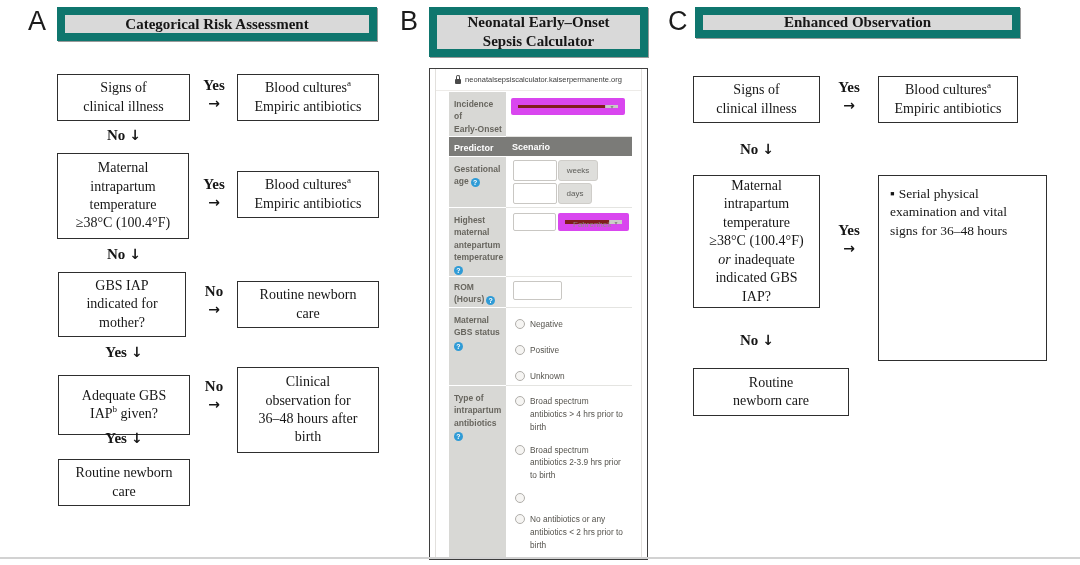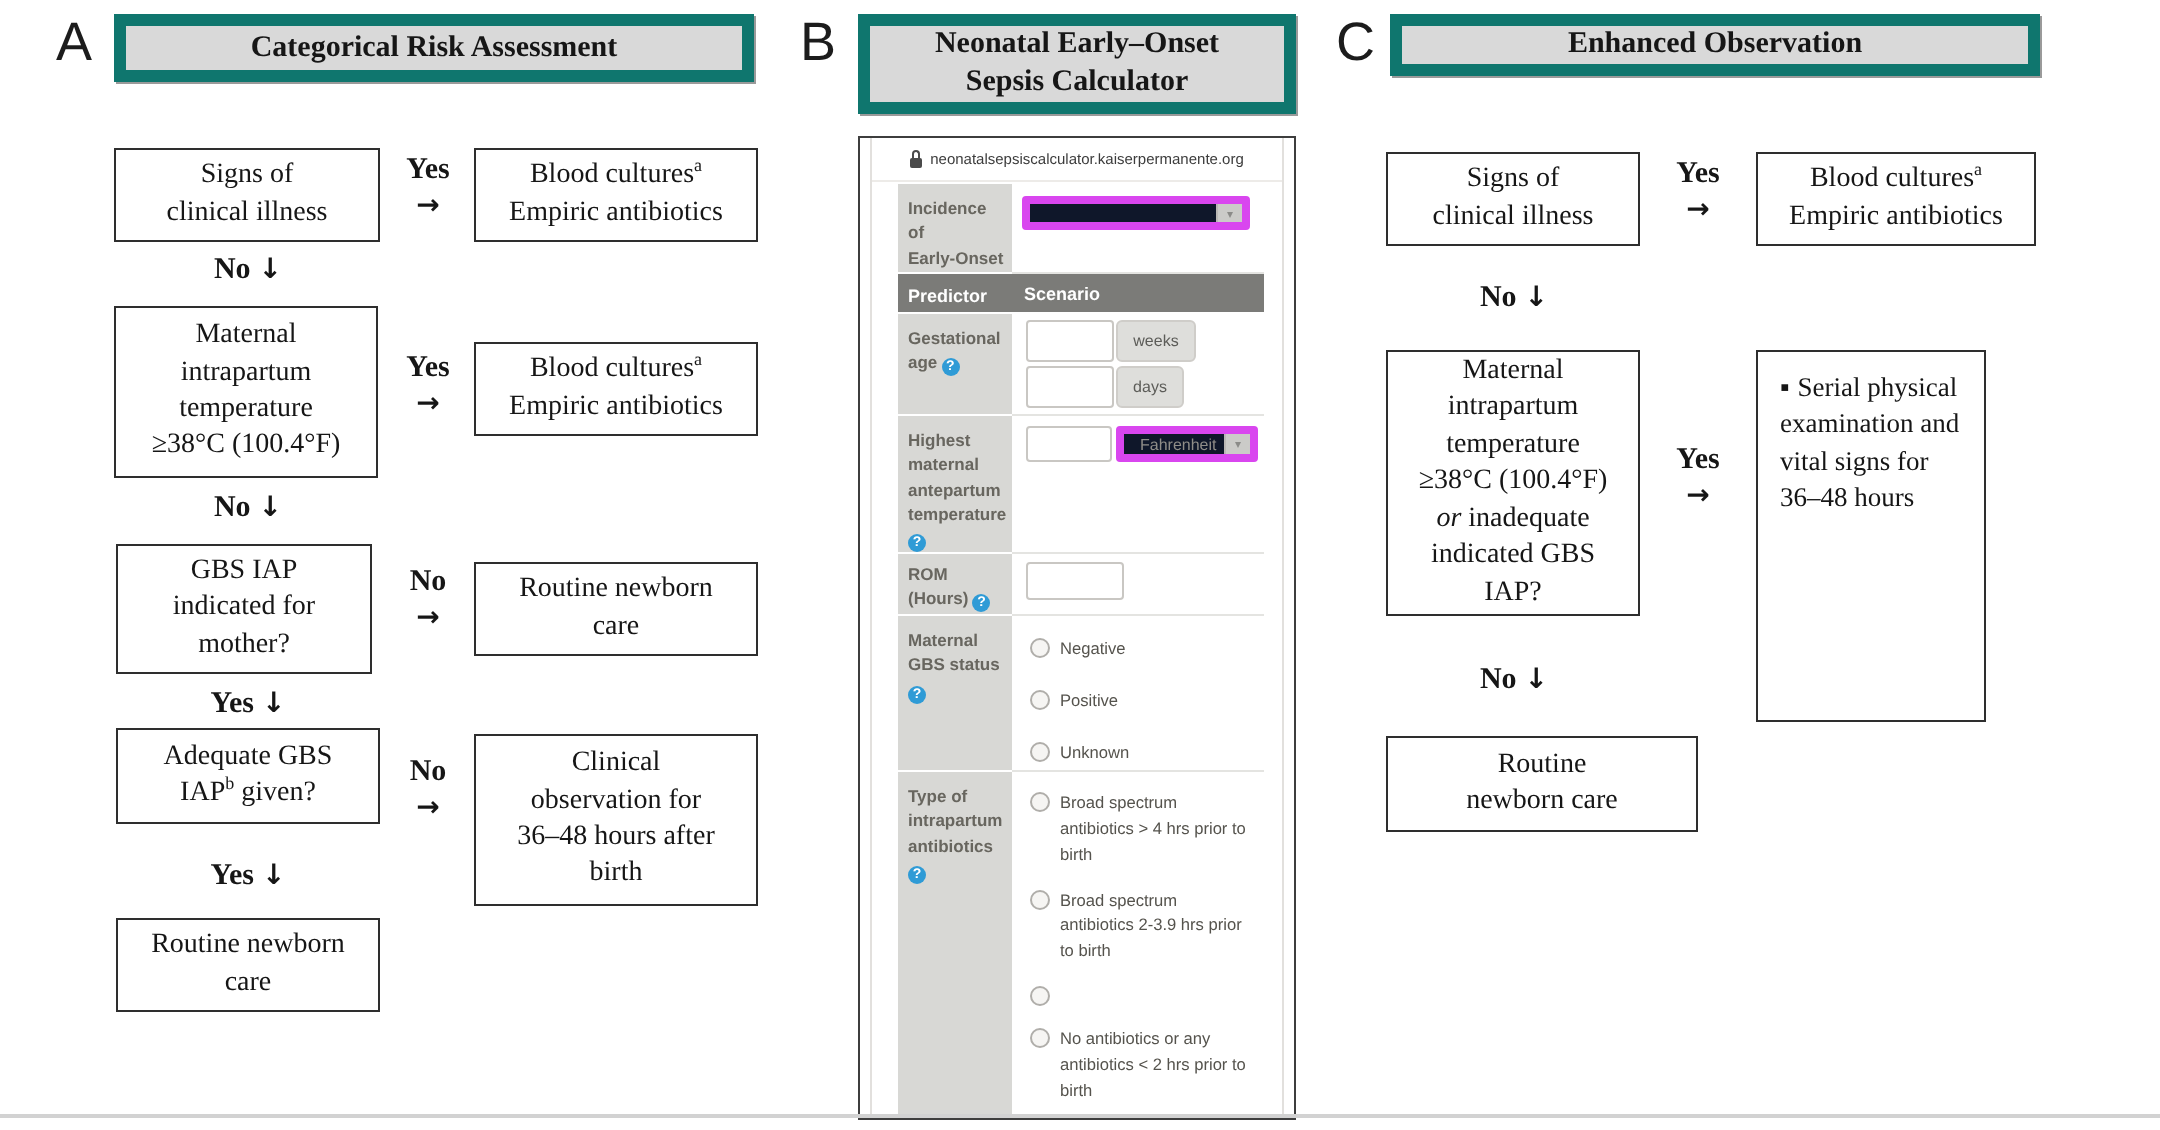--- a/index.html
+++ b/index.html
@@ -1,20 +1,20 @@
 <!DOCTYPE html>
 <html><head>
 <meta charset="utf-8">
 <style>
   html,body{margin:0;padding:0}
   body{width:1080px;height:565px;position:relative;background:#fff;overflow:hidden;
        font-family:"Liberation Serif",serif;color:#161616}
   .abs{position:absolute}
   .plabel{font-family:"Liberation Sans",sans-serif;font-size:27px;color:#1c1c1c}
-  .hdr{background:#d9d9d9;border:6px solid #0f766e;display:flex;flex-direction:column;
+  .hdr{background:#d9d9d9;border:8px solid #0f766e;display:flex;flex-direction:column;
        align-items:center;justify-content:center;font-weight:bold;font-size:15px;
        line-height:1.25;box-sizing:border-box;box-shadow:1px 1px 0 #9a9a9a}
   .fbox{background:#fff;border:1.5px solid #2e2e2e;display:flex;flex-direction:column;
         align-items:center;justify-content:center;text-align:center;font-size:14px;
         line-height:1.32;box-sizing:border-box}
   .fbox sup{font-size:9px;line-height:0}
   .connh{text-align:center;font-weight:bold;font-size:15px;line-height:1.25}
   .connh .ar,.connv .ar{font-family:"DejaVu Sans",sans-serif;font-weight:bold;font-size:14px}
   .connv{text-align:center;font-weight:bold;font-size:15px}
   .connv .ar{margin-left:4px}
@@ -32,22 +32,22 @@
   .pc{width:57px;box-sizing:border-box;background:#d8d8d5;border-bottom:1px solid #fff;
       padding:6px 3px 0 5px;font-size:8.5px;font-weight:bold;color:#68665f;line-height:1.45}
   .sc{width:126px;box-sizing:border-box;background:#fff;border-bottom:1px solid #e4e4e1;position:relative}
   .thead .pc,.thead .sc{background:#7b7b78;color:#fff;border-bottom:1px solid #fff;
       font-size:9px;padding-top:5px;font-weight:bold;height:20px}
   .info{display:inline-block;width:9px;height:9px;border-radius:50%;background:#2f9bd6;color:#fff;
         font-size:7px;line-height:9px;text-align:center;font-weight:bold;margin-left:2px;vertical-align:-1px}
   .inp{position:absolute;background:#fff;border:1px solid #c9c7c3;border-radius:2px;box-sizing:border-box}
   .unitbox{position:absolute;background:#dededb;border:1px solid #cfcdc9;border-radius:3px;
            color:#5c5c58;font-size:8px;display:flex;align-items:center;justify-content:center;box-sizing:border-box}
-  .ddl{position:absolute;background:#0f172a;border:4px solid #d946ef;border-radius:2px;
-       box-sizing:border-box;color:#8f8d88;font-size:8px;display:flex;align-items:center;padding-left:8px}
+  .ddl{position:absolute;background:#7f1d1d;border:7px solid #d946ef;border-radius:2px;
+       box-sizing:border-box;color:#8f8d88;font-size:8px;display:flex;padding-left:8px}
   .dbtn{position:absolute;right:0;top:0;bottom:0;width:12px;background:#cbcbc8;border-left:1px solid #bab8b5;
         color:#8b8b88;font-size:6px;display:flex;align-items:center;justify-content:center}
   .rgroup{position:absolute;left:9px;display:flex;flex-direction:column}
   .ropt{display:flex;gap:5px;align-items:flex-start;font-size:8.3px;color:#55534d;line-height:1.55}
   .radio{width:8px;height:8px;border-radius:50%;border:1px solid #b0aeaa;background:#f6f5f3;
          flex:none;margin-top:1px;box-sizing:content-box}
   
   .bullets{align-items:flex-start;justify-content:flex-start;text-align:left;font-size:13.5px;
            line-height:1.36;padding:9px 9px 0 11px}
   .bitem .bu{margin-right:4px}
@@ -108,21 +108,21 @@
 </div>
 <div class="abs fbox" style="left:237px;top:281px;width:142px;height:47px">
   <div>Routine newborn</div>
   <div>care</div>
 </div>
 
 <div class="abs connv" style="left:93px;top:344px;width:62px">
   <span>Yes</span><span class="ar">↓</span>
 </div>
 
-<div class="abs fbox" style="left:58px;top:364px;width:132px;height:48px">
+<div class="abs fbox" style="left:58px;top:375px;width:132px;height:60px">
   <div>Adequate GBS</div>
   <div><span>IAP</span><sup>b</sup><span> given?</span></div>
 </div>
 <div class="abs connh" style="left:191px;top:377px;width:46px">
   <div>No</div>
   <div class="ar">→</div>
 </div>
 <div class="abs fbox" style="left:237px;top:367px;width:142px;height:86px">
   <div>Clinical</div>
   <div>observation for</div>
@@ -295,21 +295,21 @@
   <div>temperature</div>
   <div>≥38°C (100.4°F)</div>
   <div><i>or</i><span> inadequate</span></div>
   <div>indicated GBS</div>
   <div>IAP?</div>
 </div>
 <div class="abs connh" style="left:822px;top:221px;width:54px">
   <div>Yes</div>
   <div class="ar">→</div>
 </div>
-<div class="abs fbox bullets" style="left:878px;top:175px;width:115px;height:186px">
+<div class="abs fbox bullets" style="left:878px;top:175px;width:169px;height:186px">
   <div class="bitem" style="margin-bottom:17px">
     <span class="bu">▪</span><span>Serial physical examination and vital signs for 36–48 hours</span>
   </div>
 </div>
 
 <div class="abs connv" style="left:726px;top:332px;width:62px">
   <span>No</span><span class="ar">↓</span>
 </div>
 
 <div class="abs fbox" style="left:693px;top:368px;width:156px;height:48px">

